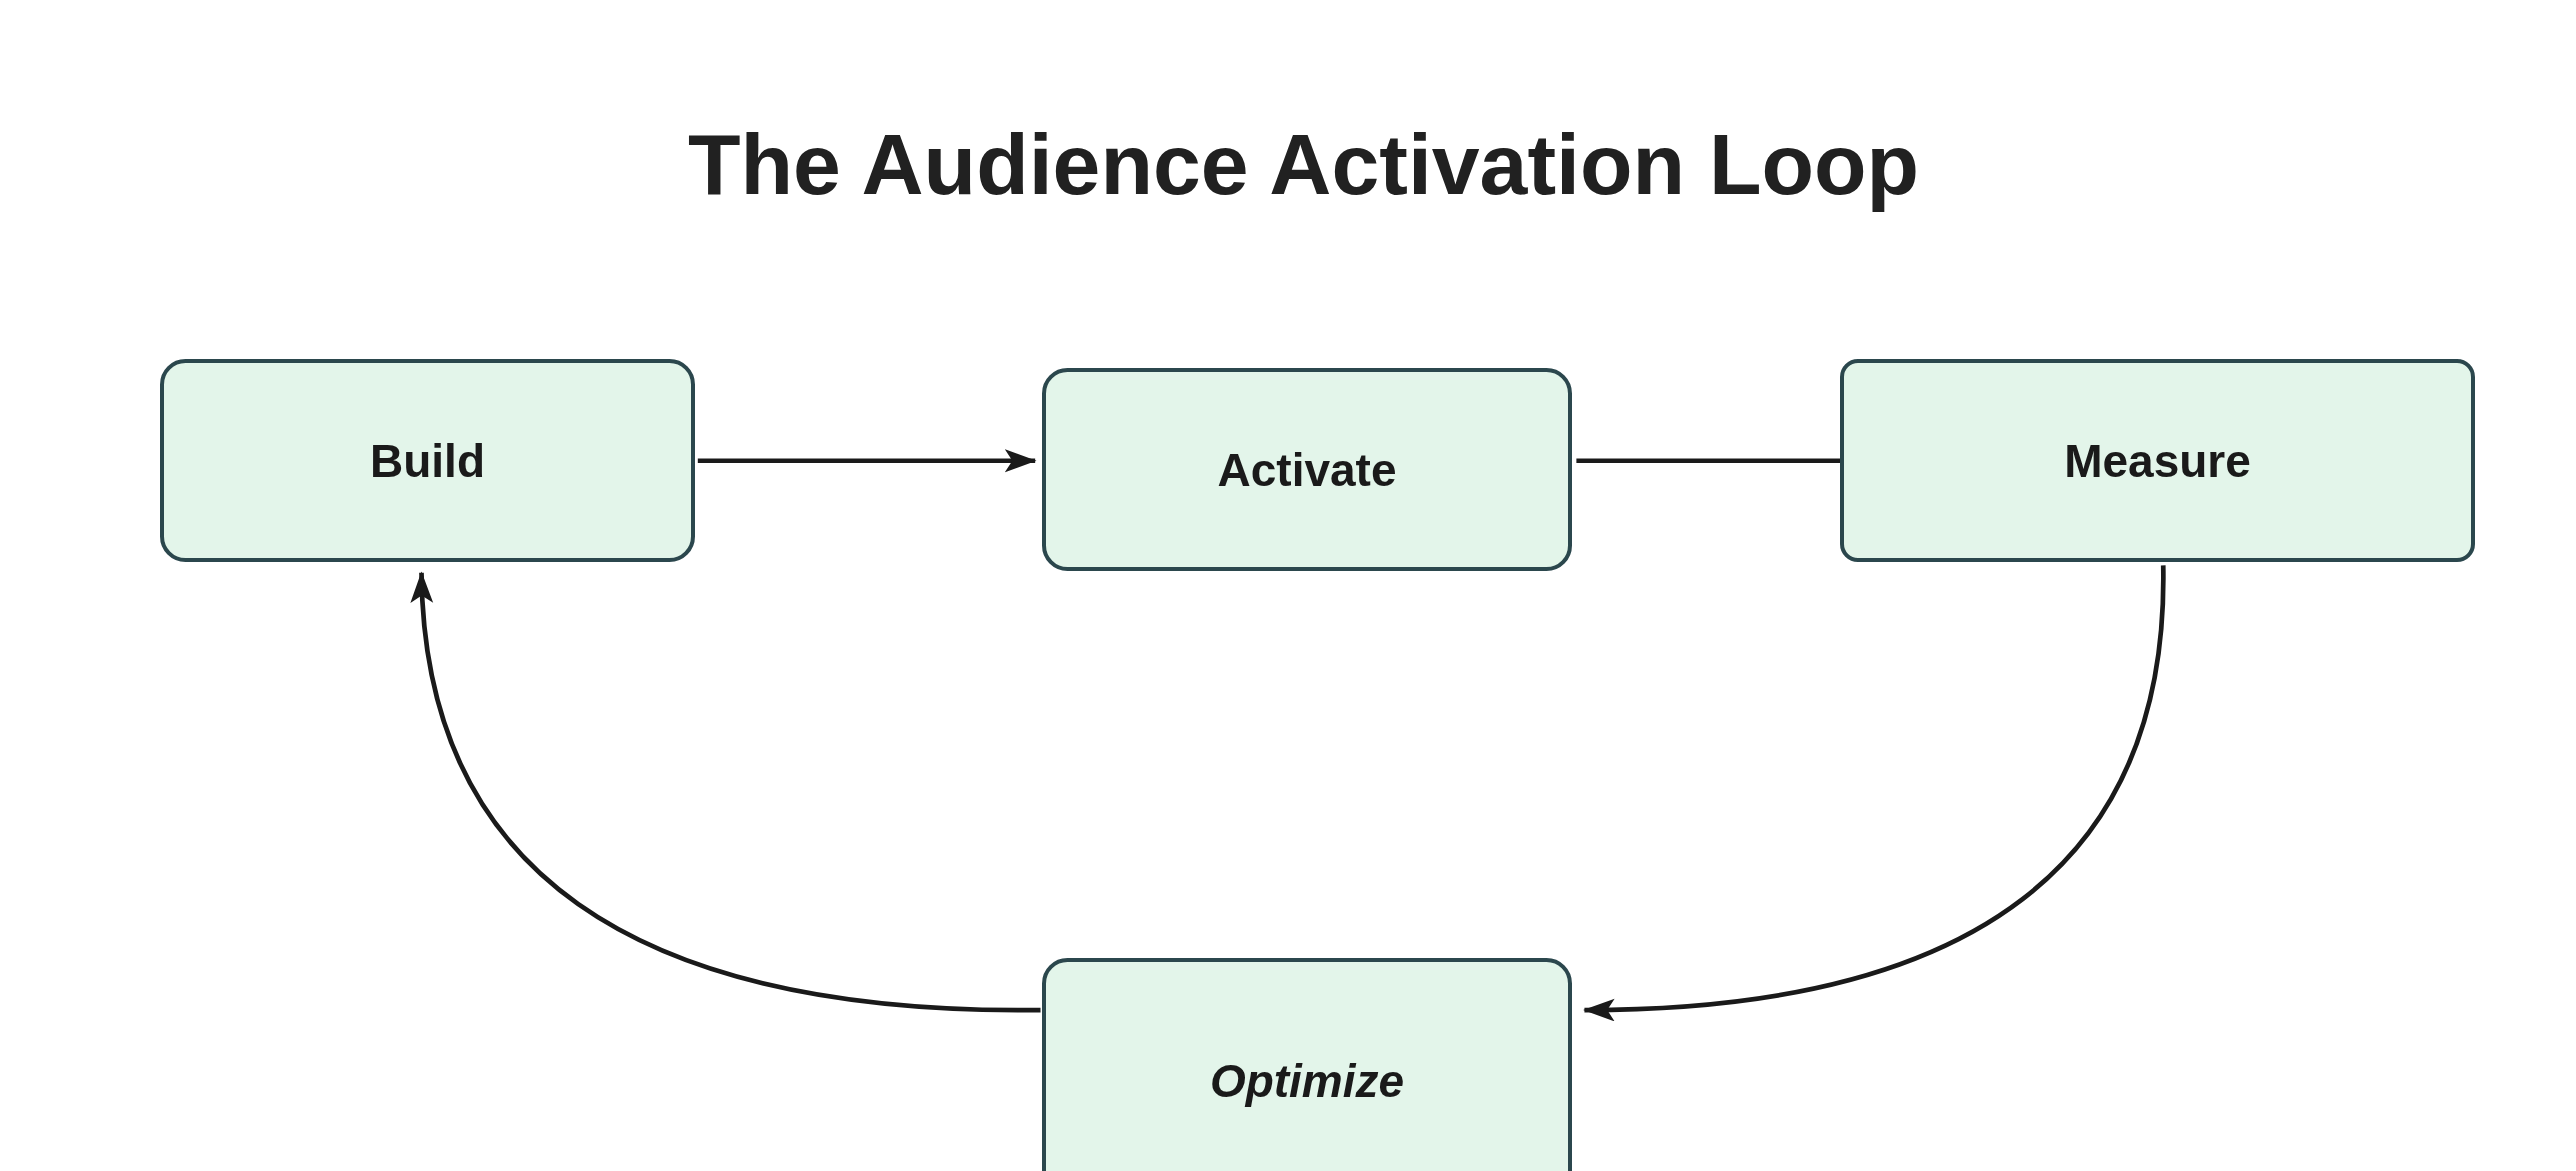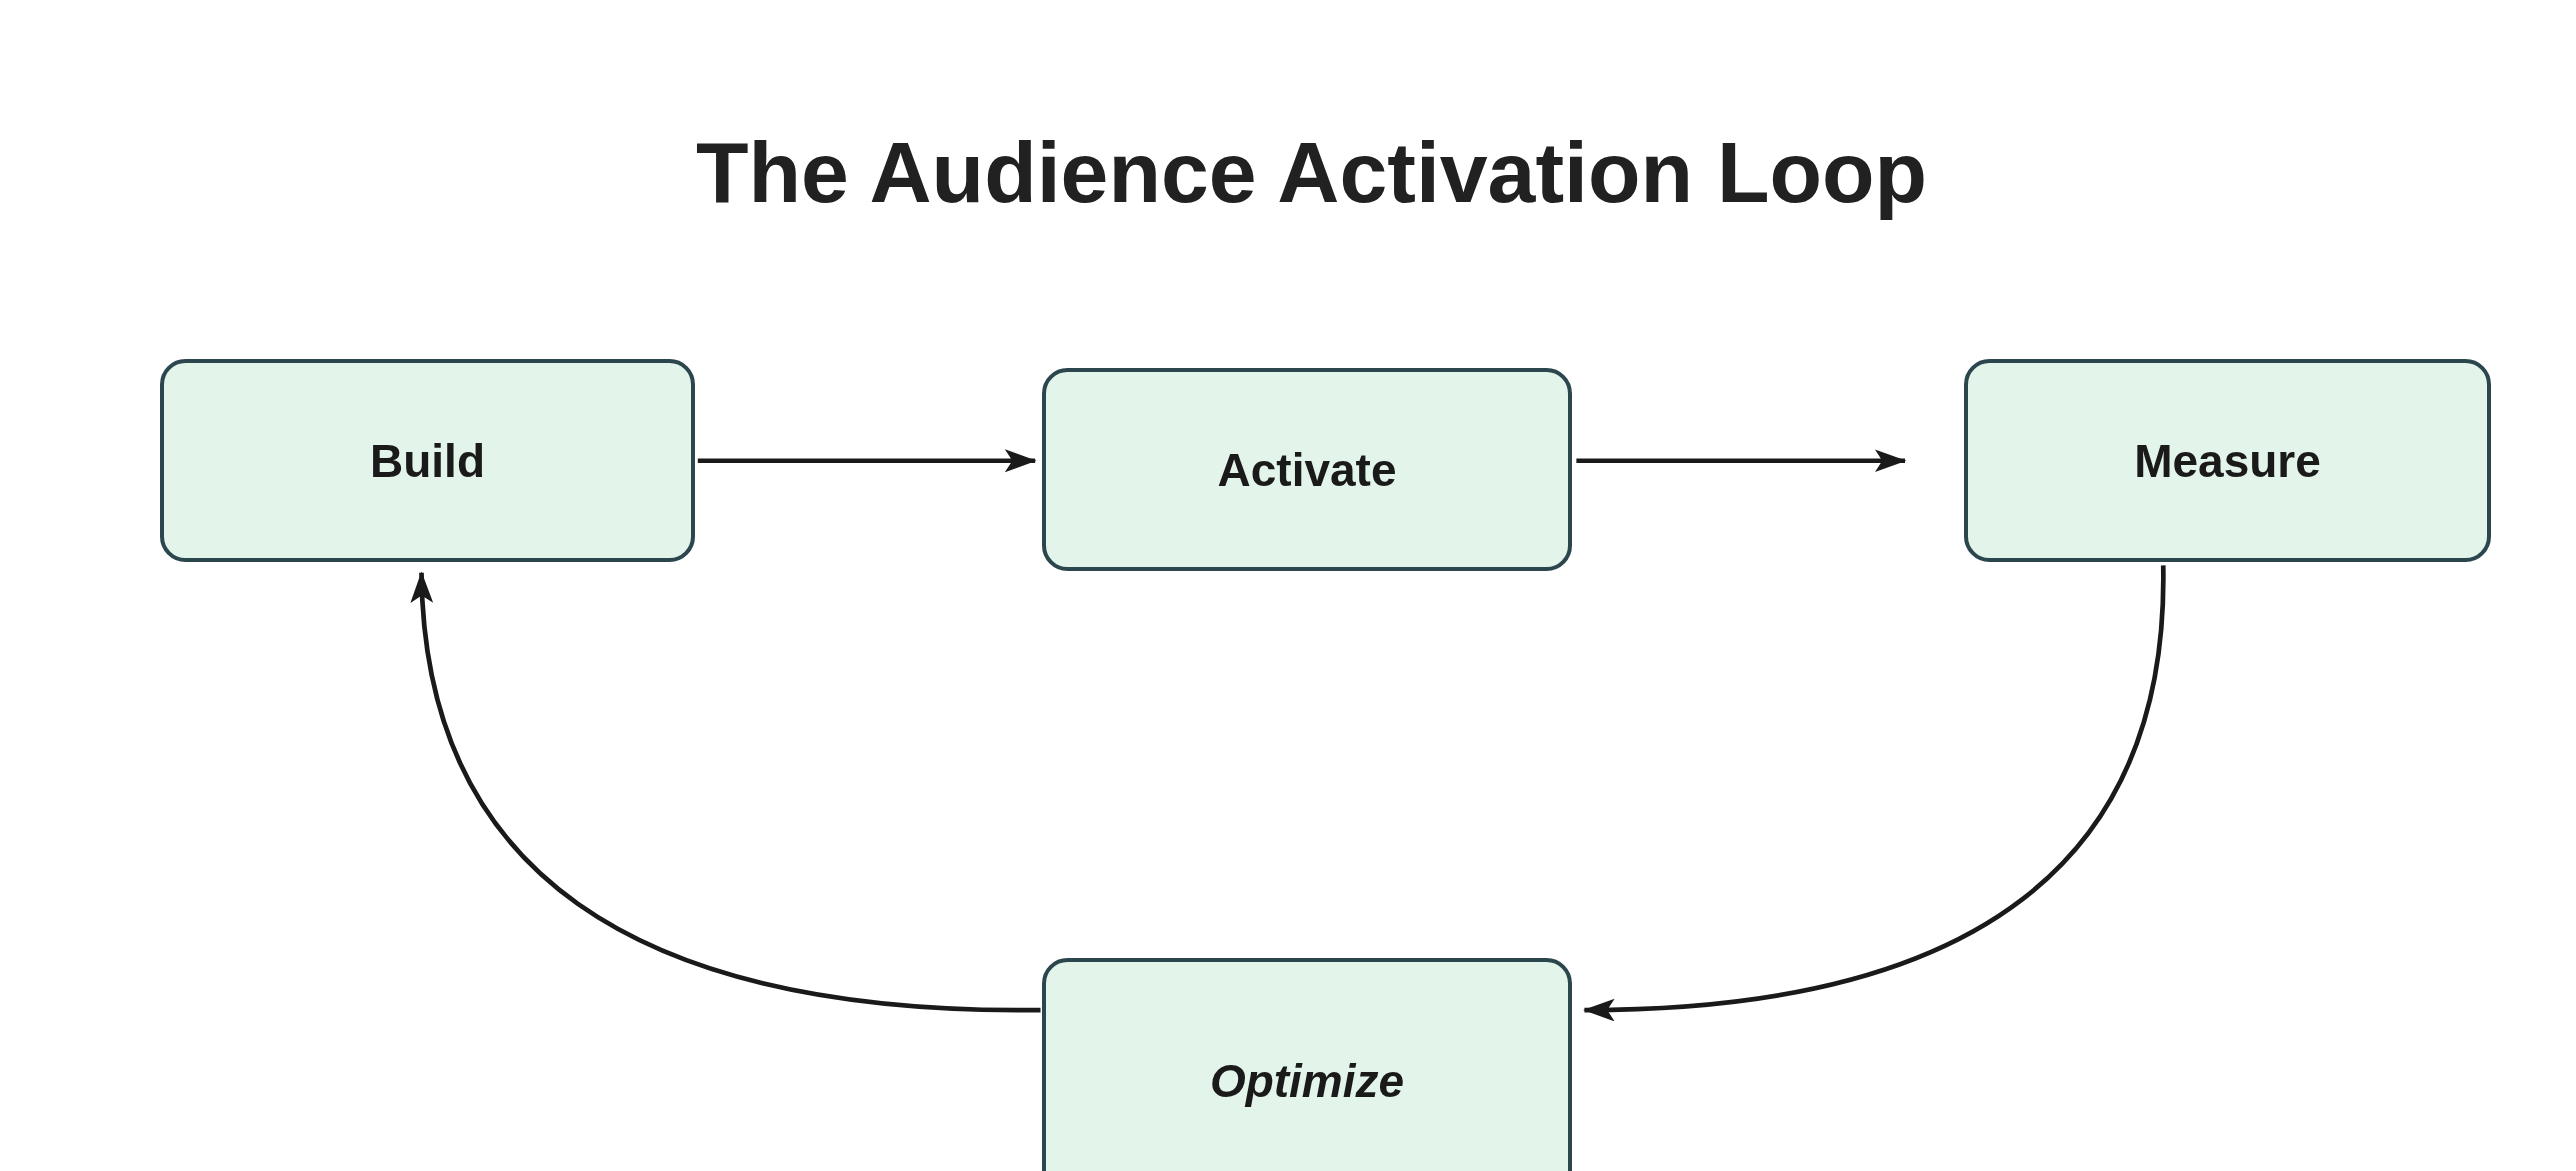--- a/index.html
+++ b/index.html
@@ -15,21 +15,21 @@
     position: relative;
     width: 2576px;
     height: 1171px;
     background: #ffffff;
   }
   .diagram-title {
     position: absolute;
     left: 160px;
     width: 2279px;
     top: 113px;
-    margin: 12px;
+    margin: 4px;
     text-align: center;
     font-size: 86px;
     line-height: 1.1;
     font-weight: 700;
     letter-spacing: 0px;
     color: #212121;
   }
   .edges-svg {
     position: absolute;
     left: 0;
@@ -50,21 +50,21 @@
   }
   .node .node-label {
     font-size: 46px;
     font-weight: 700;
     color: #1a1a1a;
     line-height: 1;
     white-space: nowrap;
   }
   .node-build    { left: 160px;  top: 359px;  width: 535px; height: 203px; }
   .node-activate { left: 1042px; top: 359px;  width: 530px; height: 203px; margin-top: 9px; }
-  .node-measure  { left: 1964px; top: 359px;  width: 527px; height: 203px; }
+  .node-measure  { left: 1840px; top: 359px;  width: 635px; height: 203px; border-radius: 18px; }
   .node-optimize { left: 1042px; top: 958px; width: 530px; height: 246px; font-style: italic; }
 </style>
 </head>
 <body>
 
 <div class="canvas">
 
   <h1 class="diagram-title">The Audience Activation Loop</h1>
 
   <svg class="edges-svg" viewBox="0 0 3840 1746" xmlns="http://www.w3.org/2000/svg">

